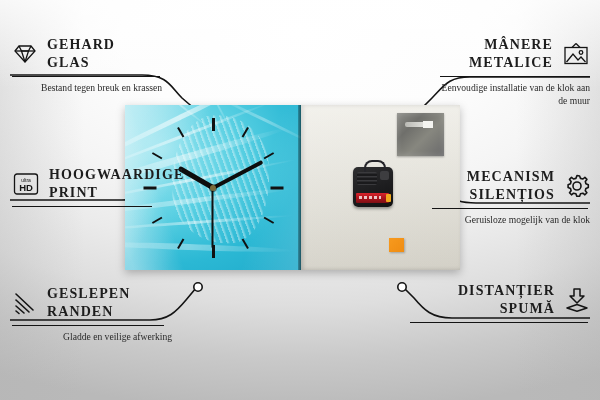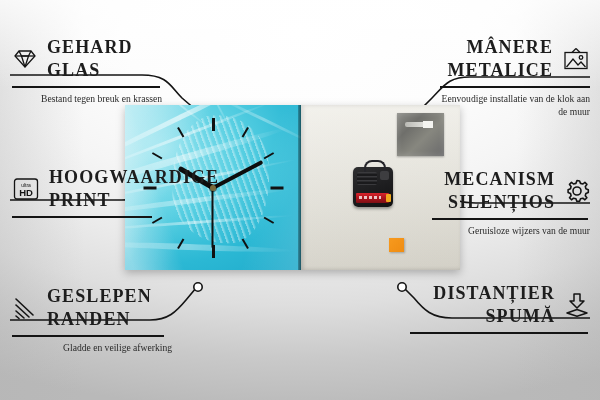--- a/index.html
+++ b/index.html
@@ -115,21 +115,21 @@
   .spacer{
     position:absolute;left:88px;top:133px;width:15px;height:14px;
     background:linear-gradient(135deg,#f79a1e 0%,#ef8c12 100%);
     box-shadow:1px 1px 2px rgba(0,0,0,.25);
   }
 
   
   .callout{position:absolute;}
   .c-head{display:flex;align-items:center;gap:9px;}
   .c-title{
-    font-family:"Liberation Serif", serif;font-weight:bold;font-size:18px;
+    font-family:"Liberation Serif", serif;font-weight:bold;font-size:14px;
     letter-spacing:1.1px;color:#1d1d1d;line-height:1.28;text-transform:uppercase;
   }
   .c-rule{height:1.6px;background:#141414;margin:4px 0 5px;}
   .c-desc{
     font-family:"Liberation Serif", serif;font-size:9.6px;color:#2a2a2a;line-height:1.34;
   }
   .left .c-head{justify-content:flex-start;}
   .left .c-title{text-align:left;}
   .left .c-desc{text-align:right;}
   .right .c-head{justify-content:flex-end;}
@@ -289,21 +289,21 @@
     <div class="c-head">
       <div class="c-title">MECANISM SILENȚIOS</div>
       <svg class="icon" width="26" height="26" viewBox="0 0 26 26">
         <g fill="none" stroke="currentColor" stroke-width="1.6" stroke-linejoin="round">
           <path d="M13 2.5 l2.6 .5 .9 2.4 2.4 .6 2-1.6 2 2 -1.6 2 .6 2.4 2.4 .9 0 2.8 -2.4 .9 -.6 2.4 1.6 2 -2 2 -2-1.6 -2.4 .6 -.9 2.4 -2.8 0 -.9-2.4 -2.4-.6 -2 1.6 -2-2 1.6-2 -.6-2.4 -2.4-.9 0-2.8 2.4-.9 .6-2.4 -1.6-2 2-2 2 1.6 2.4-.6 .9-2.4 Z"></path>
           <circle cx="13" cy="13" r="4"></circle>
         </g>
       </svg>
     </div>
     <div class="c-rule" style="width:156px;"></div>
-    <div class="c-desc">Geruisloze wijzers van de muur</div>
+    <div class="c-desc">Geruisloze mogelijk van de klok</div>
   </div>
 
   <div class="callout right" style="left:410px;top:282px;width:180px;">
     <div class="c-head">
       <div class="c-title">DISTANȚIER SPUMĂ</div>
       <svg class="icon" width="26" height="26" viewBox="0 0 26 26">
         <g fill="none" stroke="currentColor" stroke-width="1.5" stroke-linejoin="round">
           <path d="M10 2 h6 v7 h4 l-7 7 -7 -7 h4 Z"></path>
           <path d="M13 17.5 L3 21 l10 3.2 L23 21 Z"></path>
         </g>

